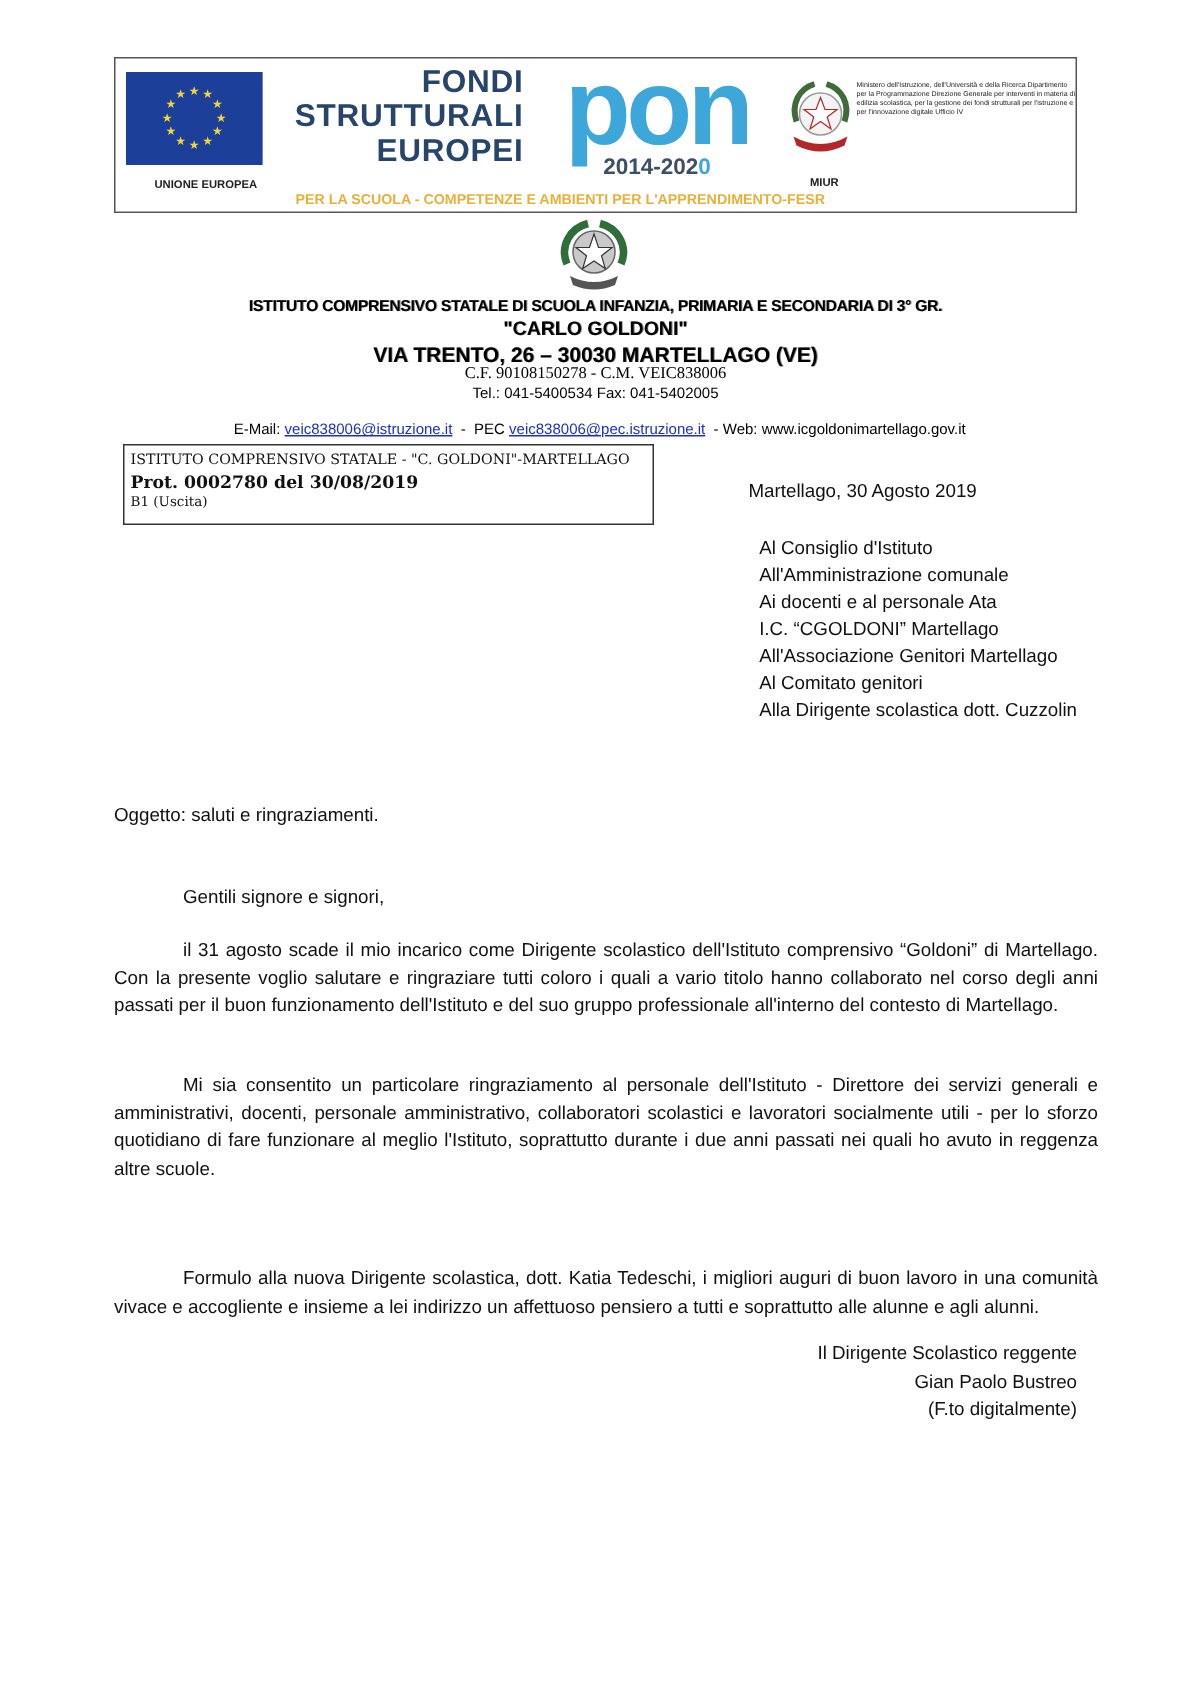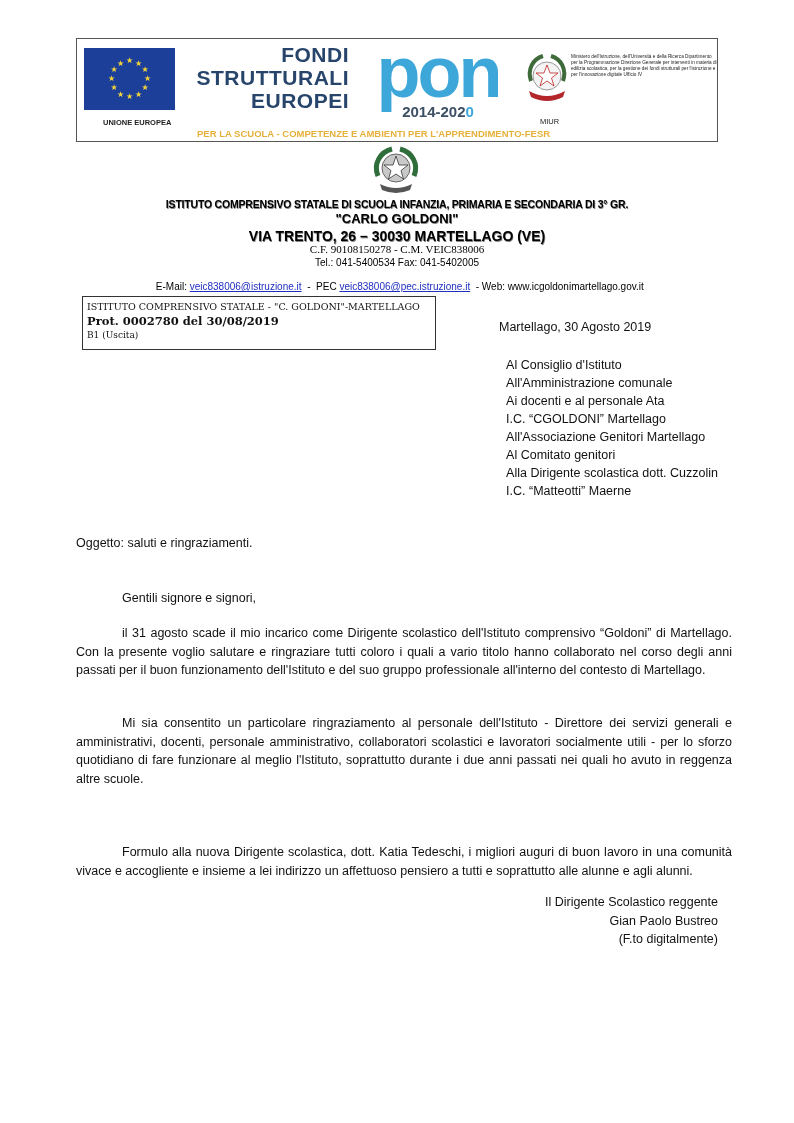--- a/index.html
+++ b/index.html
@@ -12,21 +12,21 @@
     .eu-flag svg { width: 100%; height: 100%; }
     .eu-label { left: 26px; top: 79px; font-size: 7.5px; font-weight: bold; color: #222; }
     .fondi { left: 118px; top: 4px; width: 154px; text-align: right; font-size: 21px; line-height: 23px; color: #27456a; font-weight: bold; letter-spacing: 0.5px; }
     .pon { left: 290px; top: 0px; width: 142px; text-align: center; }
     .pon-word { font-size: 72px; line-height: 66px; color: #3ea7da; font-weight: bold; letter-spacing: -3px; }
     .pon-years { font-size: 15px; font-weight: bold; color: #3c4f63; margin-top: -2px; }
     .pon-years .accent { color: #3ea7da; }
     .tagline { left: 120px; top: 89px; font-size: 9.5px; color: #e6b13a; font-weight: bold; letter-spacing: 0; white-space: nowrap; }
     .miur-emblem { left: 446px; top: 12px; width: 48px; height: 52px; }
     .miur-text { left: 494px; top: 15px; width: 148px; font-size: 4.7px; line-height: 6.1px; color: #222; }
-    .miur-label { left: 463px; top: 78px; font-size: 7.5px; font-weight: normal; color: #222; text-align: right; }
+    .miur-label { left: 463px; top: 78px; font-size: 7.5px; font-weight: bold; color: #222; text-align: right; }
 
     
     .emblem { left: 370px; top: 146px; width: 52px; height: 48px; }
     .inst-line { left: 0; width: 794px; text-align: center; }
     .inst-title { top: 198px; font-size: 10.5px; font-weight: bold; color: #000; text-shadow: 0.6px 0.6px 0 #888; letter-spacing: -0.2px; }
     .inst-name { top: 211px; font-size: 13px; font-weight: bold; color: #000; text-shadow: 0.6px 0.6px 0 #888; }
     .inst-address { top: 228px; font-size: 14px; font-weight: bold; color: #000; text-shadow: 0.6px 0.6px 0 #888; }
     .inst-codes { top: 243px; font-size: 11px; font-family: "Liberation Serif", serif; color: #000; }
     .inst-tel { top: 257px; font-size: 10px; color: #000; }
     .inst-contacts { top: 270px; font-size: 10px; color: #000; }
@@ -129,21 +129,20 @@
 <div class="abs letter date">Martellago, 30 Agosto 2019</div>
 
 <div class="abs letter recipients">
   <div>Al Consiglio d'Istituto</div>
   <div>All'Amministrazione comunale</div>
   <div>Ai docenti e al personale Ata</div>
   <div>I.C. “CGOLDONI” Martellago</div>
   <div>All'Associazione Genitori Martellago</div>
   <div>Al Comitato genitori</div>
   <div>Alla Dirigente scolastica dott. Cuzzolin</div>
-  <div>I.C. “Matteotti” Maerne</div>
 </div>
 
 <div class="abs letter subject">Oggetto: saluti e ringraziamenti.</div>
 
 <div class="abs letter greeting">Gentili signore e signori,</div>
 
 <div class="abs letter para p1">il 31 agosto scade il mio incarico come Dirigente scolastico dell'Istituto comprensivo “Goldoni” di Martellago. Con la presente voglio salutare e ringraziare tutti coloro  i quali a vario titolo hanno collaborato nel corso degli anni passati per il buon funzionamento dell'Istituto e del suo gruppo professionale all'interno del contesto di Martellago.</div>
 <div class="abs letter para p2">Mi sia consentito un particolare ringraziamento al personale dell'Istituto - Direttore dei servizi generali e amministrativi, docenti, personale amministrativo, collaboratori scolastici e lavoratori socialmente utili -  per lo sforzo quotidiano di fare funzionare al meglio l'Istituto, soprattutto durante i due anni passati nei quali ho avuto in reggenza altre scuole.</div>
 <div class="abs letter para p3">Formulo alla nuova Dirigente scolastica, dott. Katia Tedeschi, i migliori auguri di buon lavoro in una comunità vivace e accogliente e insieme a lei indirizzo un affettuoso pensiero a tutti e soprattutto alle alunne e agli alunni.</div>
 

